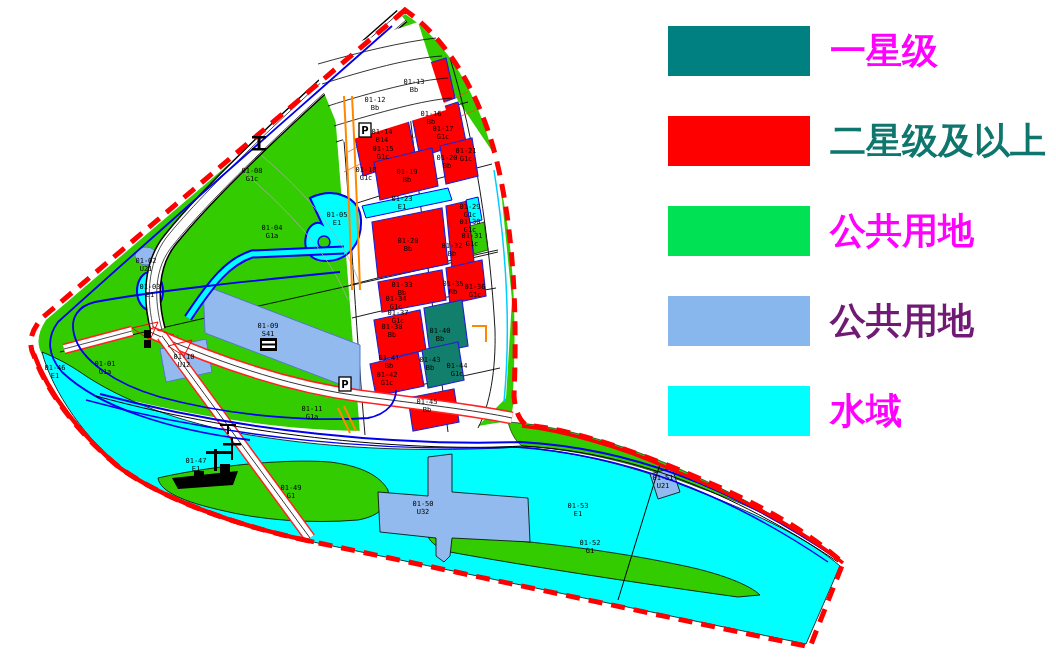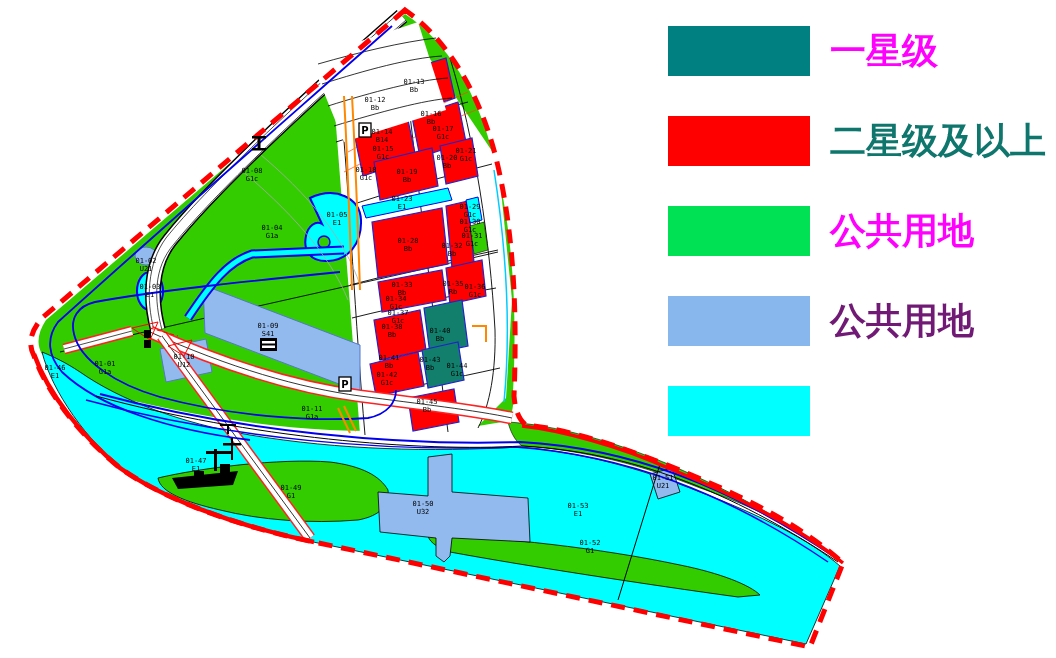--- a/index.html
+++ b/index.html
@@ -256,16 +256,17 @@
   <div class="legend-row">
     <div class="legend-swatch" style="background: rgb(0, 225, 84);"></div>
     <div class="legend-label" style="color: rgb(255, 0, 255);">公共用地</div>
   </div>
   <div class="legend-row">
     <div class="legend-swatch" style="background: rgb(135, 183, 236);"></div>
     <div class="legend-label" style="color: #701a75;">公共用地</div>
   </div>
   <div class="legend-row">
     <div class="legend-swatch" style="background: rgb(0, 255, 255);"></div>
+    <div class="legend-label" style="color: rgb(255, 0, 255);">水域</div>
   </div>
 </div>
 
 </div>
 
 </body></html>

